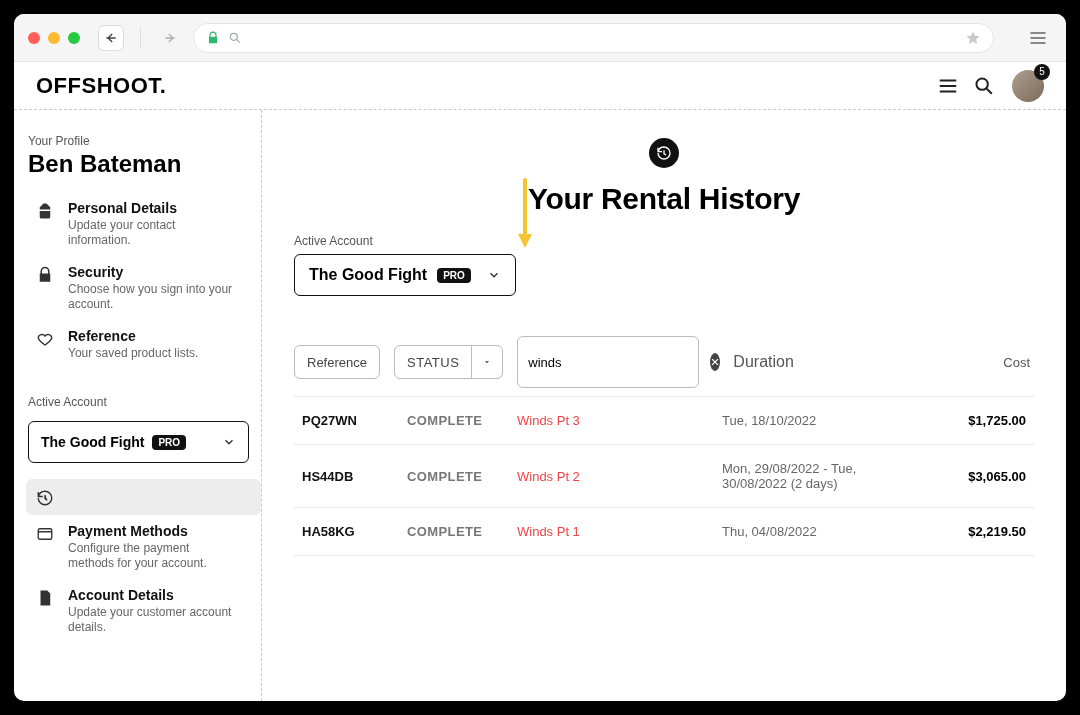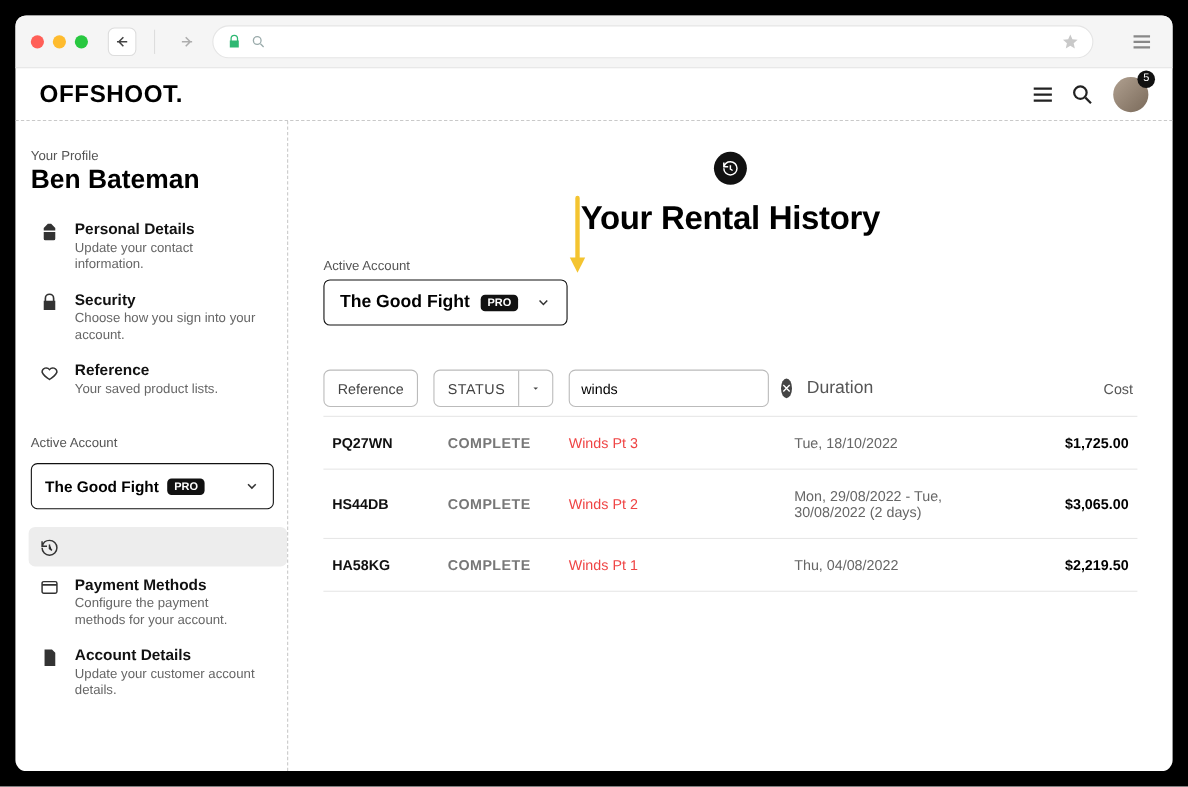--- a/index.html
+++ b/index.html
@@ -103,21 +103,21 @@
   
   .filters{ display:flex; gap:14px; align-items:center; margin-top:40px;}
   .chip{
     border:1px solid #bbb; border-radius:6px; height:34px; padding:0 12px;
     display:flex; align-items:center; font-size:13px; color:#444; background:#fff; cursor:pointer;
   }
   .chip.split{ padding:0;}
   .chip.split .l{ padding:0 12px; border-right:1px solid #bbb; height:100%; display:flex;align-items:center; letter-spacing:.5px;}
   .chip.split .r{ width:30px; display:flex;align-items:center;justify-content:center;}
   .searchbox{
-    border:1px solid #bbb; border-radius:6px; height:34px; width:182px; padding:0 8px 0 10px;
+    border:1px solid #bbb; border-radius:6px; height:52px; width:182px; padding:0 8px 0 10px;
     display:flex; align-items:center; gap:6px;
   }
   .searchbox input{ border:none; outline:none; font-size:13px; flex:1; background:transparent;}
   .clear-circle{ width:18px;height:18px;border-radius:50%;background:#444;color:#fff;display:flex;align-items:center;justify-content:center;font-size:11px;cursor:pointer;}
   .col-dur{ font-size:16px; color:#555; margin-left:20px;}
   .col-cost{ font-size:13px; color:#555; margin-left:auto; padding-right:4px;}
 
   .table{ margin-top:8px;}
   .row{
     display:grid;

